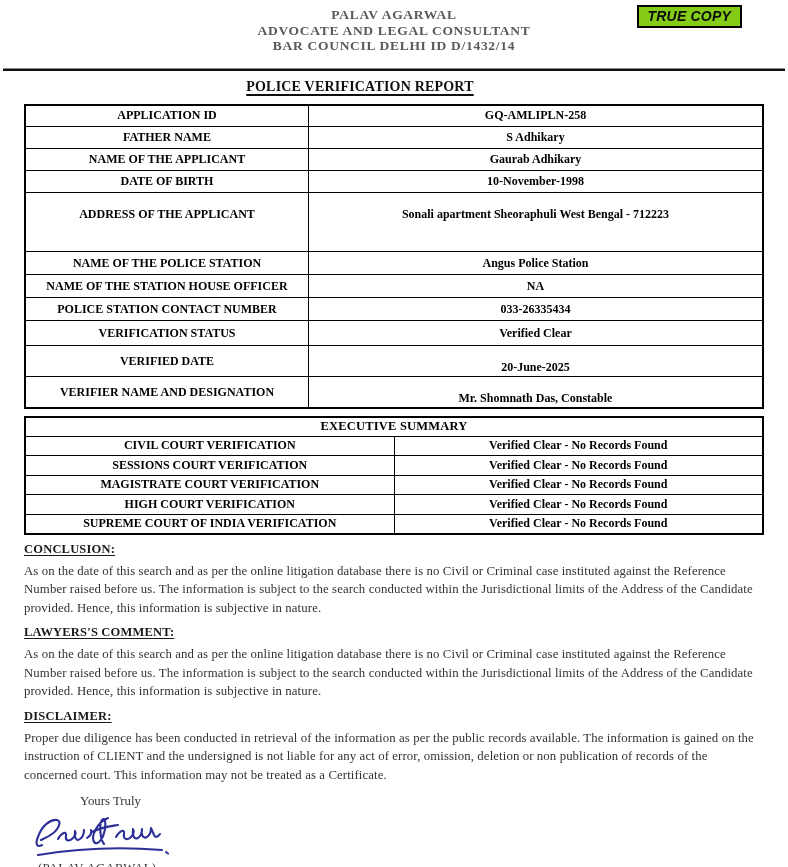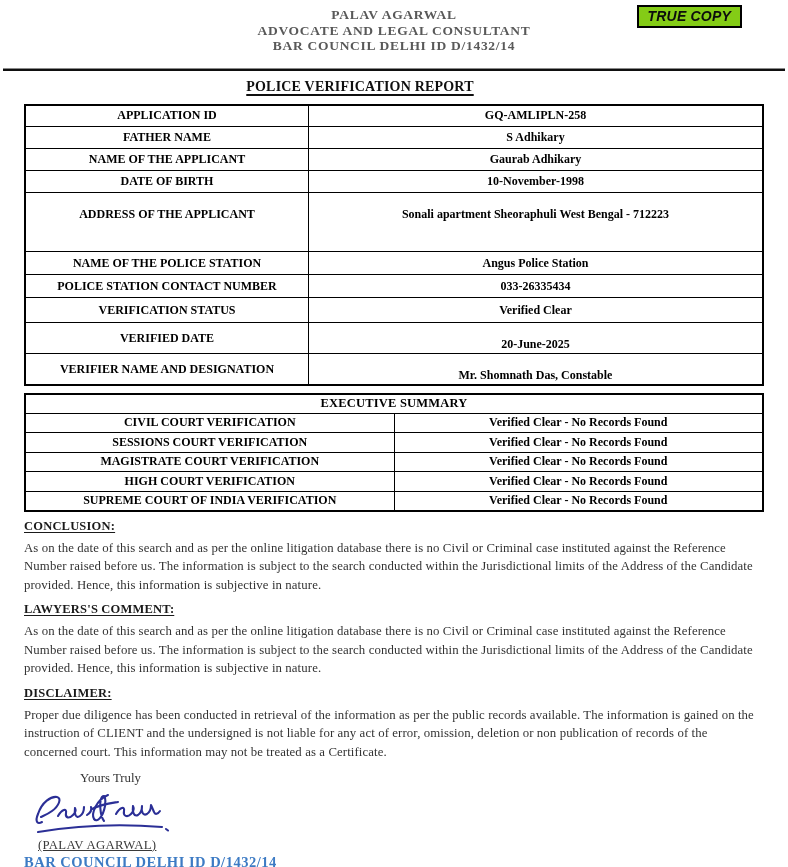--- a/index.html
+++ b/index.html
@@ -99,20 +99,24 @@
     </tr>
     <tr style="height:59px;">
       <td class="lbl vtop">ADDRESS OF THE APPLICANT</td>
       <td class="vtop">Sonali apartment Sheoraphuli West Bengal - 712223</td>
     </tr>
     <tr style="height:23px;">
       <td class="lbl">NAME OF THE POLICE STATION</td>
       <td>Angus Police Station</td>
     </tr>
     <tr style="height:23px;">
+      <td class="lbl">NAME OF THE STATION HOUSE OFFICER</td>
+      <td>NA</td>
+    </tr>
+    <tr style="height:23px;">
       <td class="lbl">POLICE STATION CONTACT NUMBER</td>
       <td>033-26335434</td>
     </tr>
     <tr style="height:25px;">
       <td class="lbl">VERIFICATION STATUS</td>
       <td>Verified Clear</td>
     </tr>
     <tr style="height:25px;">
       <td class="lbl">VERIFIED DATE</td>
       <td class="vtop">20-June-2025</td>

